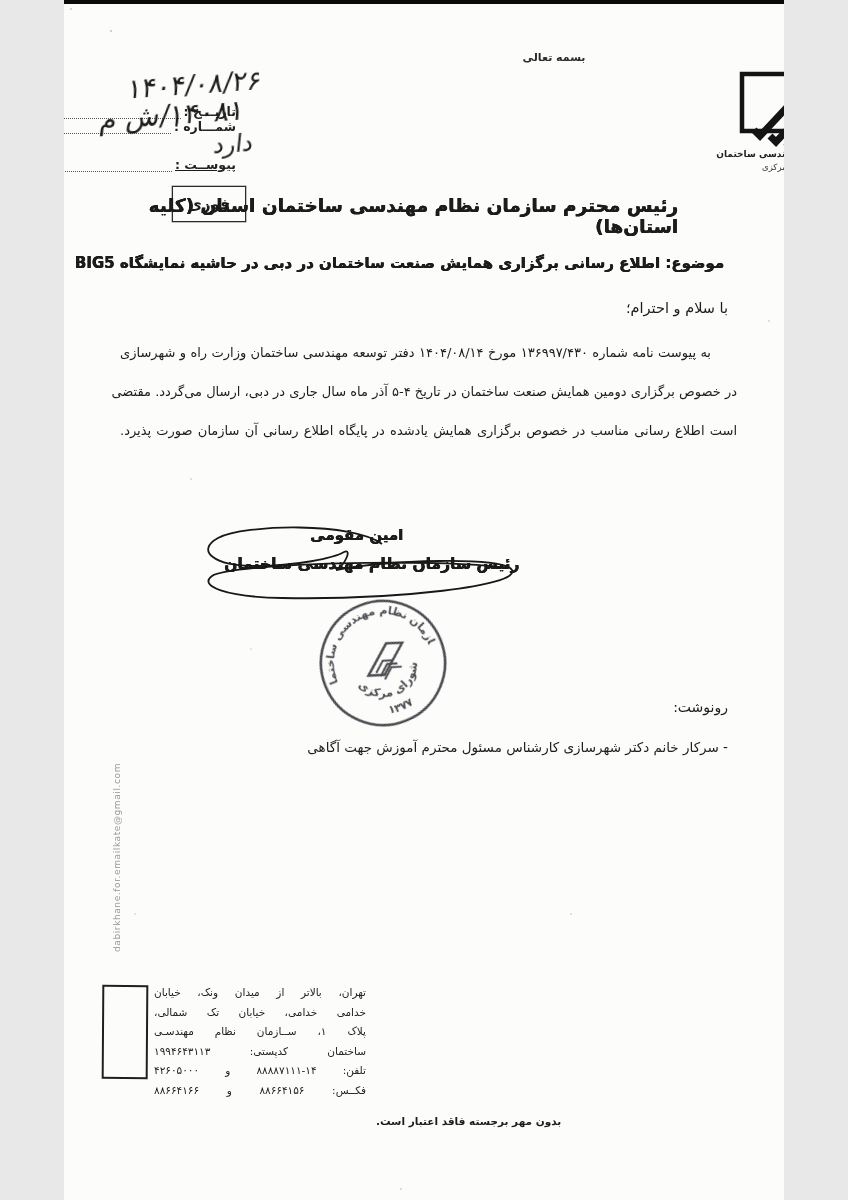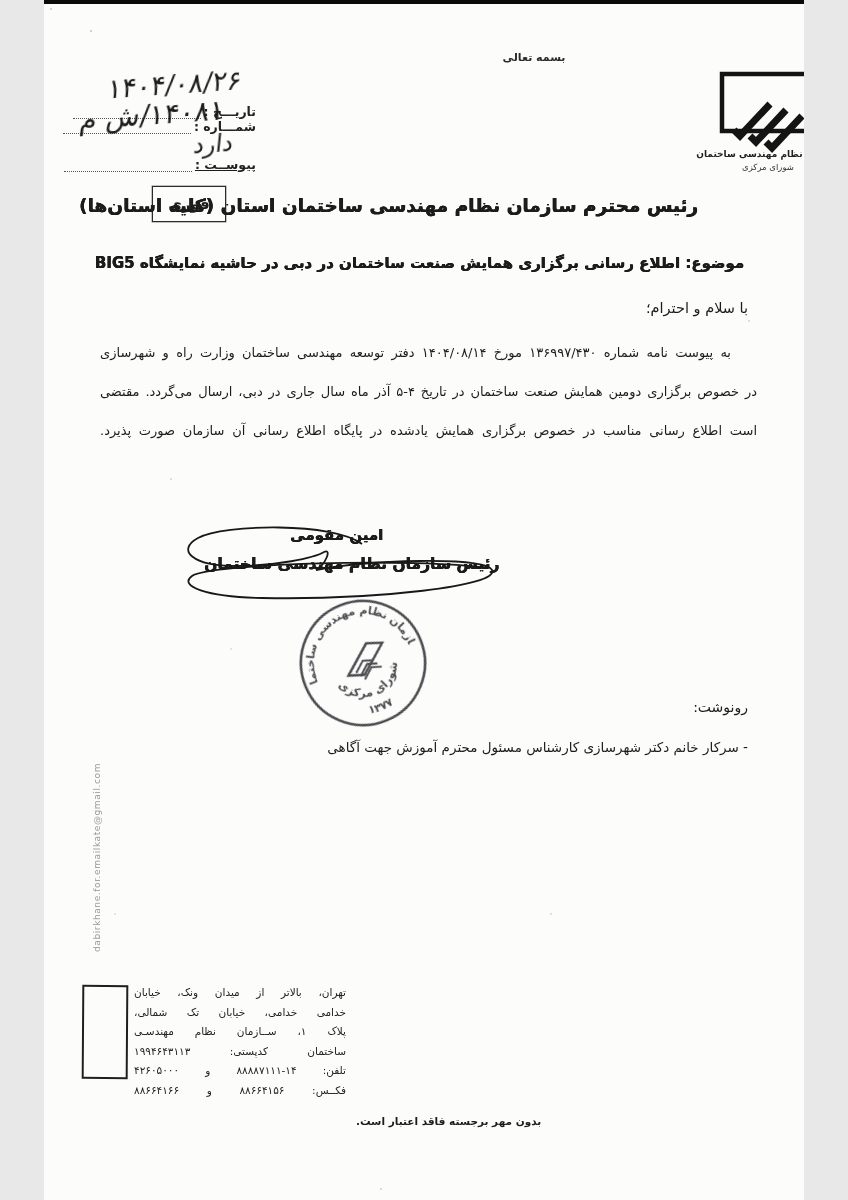--- a/index.html
+++ b/index.html
@@ -1,17 +1,17 @@
 <!DOCTYPE html>
 <html lang="fa"><head>
 <meta charset="utf-8">
 <style>
   html,body{margin:0;padding:0;background:#e8e8e8;}
   .page{position:relative;width:720px;height:1200px;background:#fcfcfa;overflow:hidden;
-        font-family:"DejaVu Sans",sans-serif;color:#1c1c1c;margin:0 auto;padding-left:40px;}
+        font-family:"DejaVu Sans",sans-serif;color:#1c1c1c;margin:0 auto;}
   .abs{position:absolute;}
   .rtl{direction:rtl;unicode-bidi:embed;}
   .heavy{font-weight:bold;text-shadow:0.45px 0 currentColor,0 0.25px currentColor;}
   .scan-bar{left:0;top:0;width:848px;height:4px;background:#0a0a0a;}
   .bismillah{left:430px;top:51px;width:120px;text-align:center;font-size:11px;font-weight:bold;
              color:#2a2a2a;letter-spacing:1px;}
   
   .logo-box{left:672px;top:70px;width:104px;height:88px;}
   .org-name{left:648px;top:149px;width:152px;text-align:center;font-size:9px;font-weight:bold;color:#222;}
   .org-sub{left:648px;top:162px;width:152px;text-align:center;font-size:8.5px;color:#333;}

